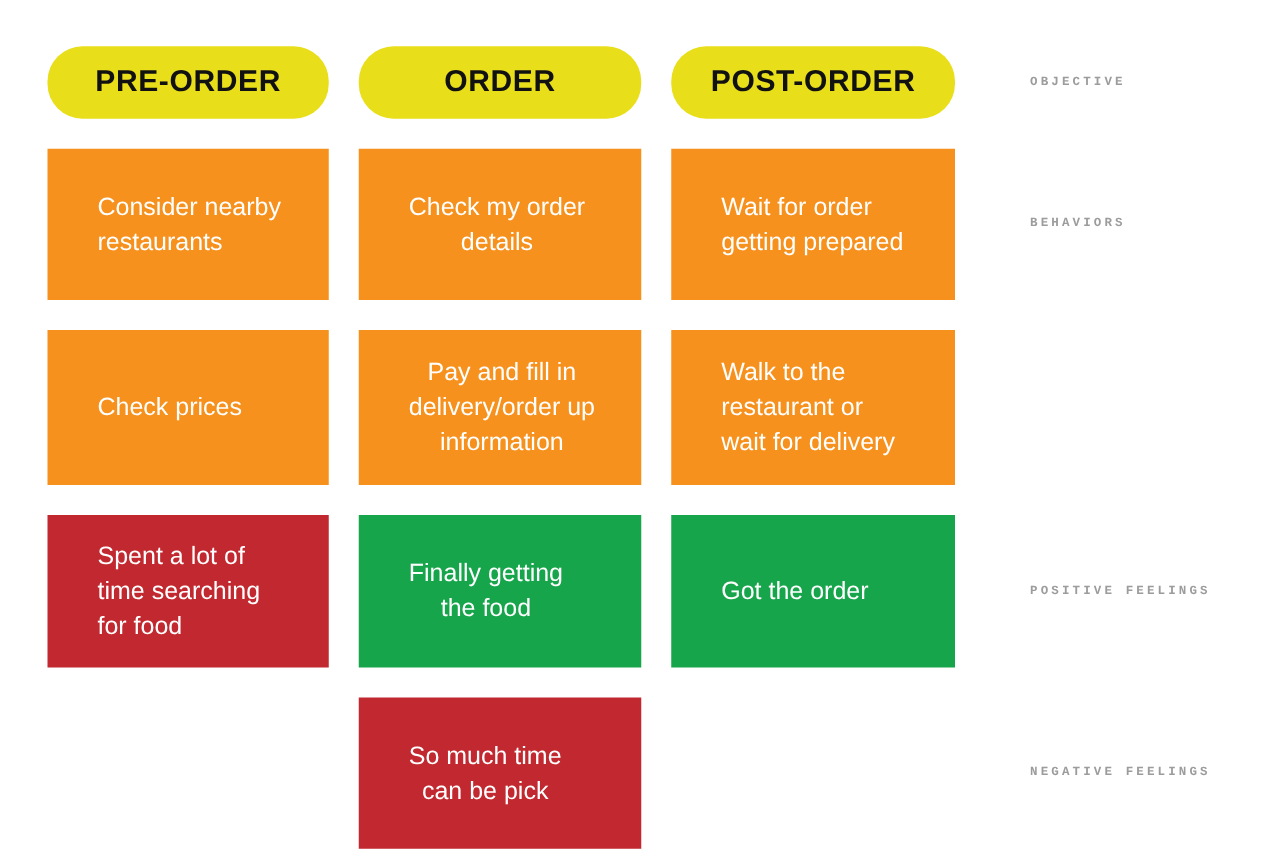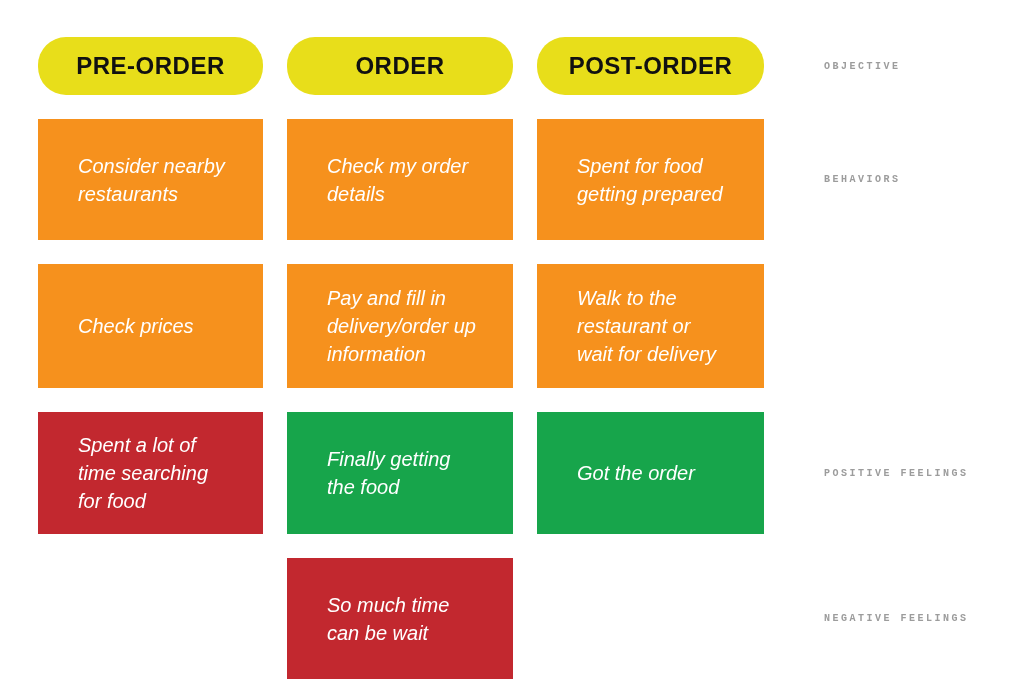--- a/index.html
+++ b/index.html
@@ -37,72 +37,71 @@
     letter-spacing: 0.5px;
   }
   .card {
     color: var(--card-text, #ffffff);
     display: flex;
     align-items: center;
     padding: 0 22px 0 40px;
     font-size: 20px;
     line-height: 28px;
     white-space: pre-line;
-    font-style: italic;
   }
   .behavior { background: var(--behavior-bg, #f6911d); }
   .positive { background: var(--positive-bg, #17a54b); }
   .negative { background: var(--negative-bg, #c2282f); }
   .rowlabel {
     color: var(--row-label-text, #9c9c9c);
     font-weight: bold;
     font-size: 10px;
     letter-spacing: 2.5px;
     display: flex;
     align-items: center;
     padding-left: 36px;
     white-space: nowrap;
     font-family: Liberation Mono, monospace;
   }
-  .c1 { grid-column: 1; } .c2 { grid-column: 2; } .c3 { grid-column: 3; } .c4 { grid-column: 4; }
+  .c1 { grid-column: 1; } .c2 { grid-column: 2; text-align: center; } .c3 { grid-column: 3; } .c4 { grid-column: 4; }
   .r0 { grid-row: 1; } .r1 { grid-row: 2; } .r2 { grid-row: 3; } .r3 { grid-row: 4; } .r4 { grid-row: 5; }
 </style>
 </head>
 <body>
 
 <div class="canvas">
   <div class="grid">
 
     <div class="pill c1 r0">PRE-ORDER</div>
     <div class="pill c2 r0">ORDER</div>
     <div class="pill c3 r0">POST-ORDER</div>
     <div class="rowlabel c4 r0">OBJECTIVE</div>
 
     <div class="card behavior c1 r1">Consider nearby
 restaurants</div>
     <div class="card behavior c2 r1">Check my order
 details</div>
-    <div class="card behavior c3 r1">Spent for food
+    <div class="card behavior c3 r1">Wait for order
 getting prepared</div>
     <div class="rowlabel c4 r1">BEHAVIORS</div>
 
     <div class="card behavior c1 r2">Check prices</div>
     <div class="card behavior c2 r2">Pay and fill in
 delivery/order up
 information</div>
     <div class="card behavior c3 r2">Walk to the
 restaurant or
 wait for delivery</div>
 
     <div class="card positive c2 r3">Finally getting
 the food</div>
     <div class="card negative c1 r3">Spent a lot of
 time searching
 for food</div>
     <div class="card positive c3 r3">Got the order</div>
     <div class="rowlabel c4 r3">POSITIVE FEELINGS</div>
 
     <div class="card negative c2 r4">So much time
-can be wait</div>
+can be pick</div>
     <div class="rowlabel c4 r4">NEGATIVE FEELINGS</div>
 
   </div>
 </div>
 
 </body></html>

